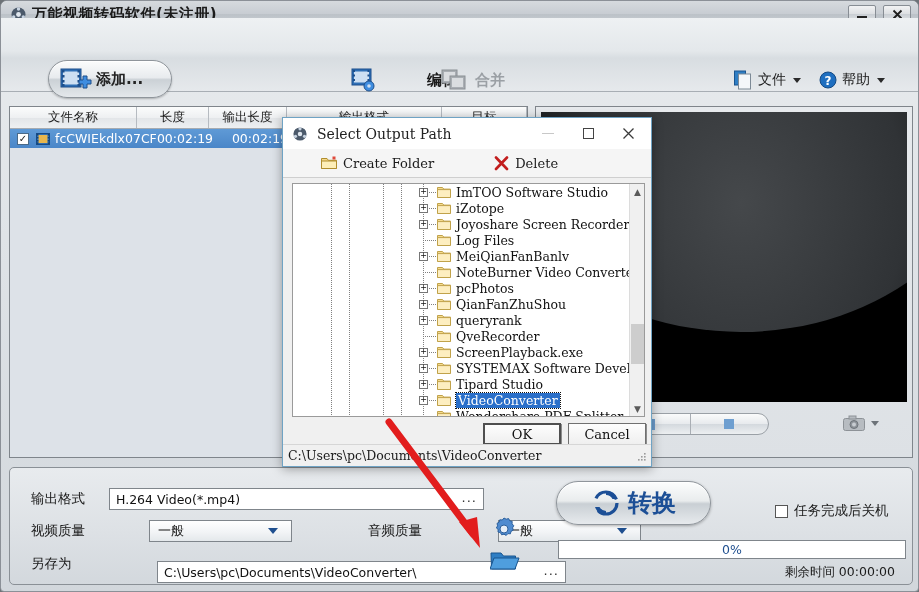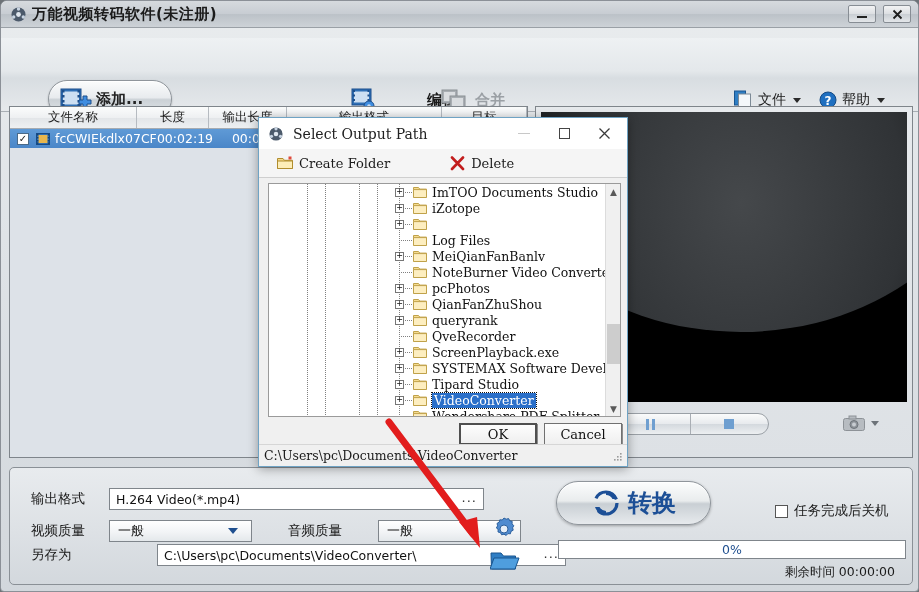--- a/index.html
+++ b/index.html
@@ -42,21 +42,21 @@
     display: flex; align-items: center; justify-content: center;
     font-size: 13px; color: #111; font-family: "DejaVu Sans", sans-serif;
     cursor: pointer;
   }
   .winbtn.min { right: 44px; }
   .winbtn.close { right: 9px; }
   .winbtn .bar { width: 10px; height: 2px; background: #222; margin-top: 5px; }
 
   
   .toolbar {
-    position: absolute; left: 0; top: 37px; width: 919px; height: 74px;
+    position: absolute; left: 0; top: 17px; width: 919px; height: 74px;
     background: linear-gradient(to bottom,#eef1f3 0%, #e4e8eb 45%, #d8dde1 55%, #e6e9ec 100%);
     border-bottom: 1px solid #a8aeb4;
   }
   .add-btn {
     position: absolute; left: 47px; top: 42px; width: 124px; height: 38px;
     background: linear-gradient(to bottom,#fbfcfc 0%,#e8ebee 46%,#cbd1d6 52%,#e4e8eb 100%);
     border: 1px solid #8f959b; border-radius: 19px;
     box-shadow: 0 1px 2px rgba(0,0,0,.25), inset 0 1px 0 #fff;
     display: flex; align-items: center; cursor: pointer;
   }
@@ -200,21 +200,21 @@
     display: flex; align-items: center; justify-content: center;
     font-size: 12.5px; color: #1f4f8f; font-family: "DejaVu Sans", sans-serif;
   }
   .remain {
     position: absolute; right: 17px; top: 96px; font-size: 12.5px; color: #1b1b1b;
     font-family: "DejaVu Sans", sans-serif;
   }
 
   
   .dlg {
-    position: absolute; left: 257px; top: 116px; width: 370px; height: 350px;
+    position: absolute; left: 281px; top: 116px; width: 370px; height: 350px;
     background: #f0f0f0; border: 1px solid #6fa3c4;
     box-shadow: 0 2px 10px rgba(0,0,0,.35);
   }
   .dlg-title {
     position: absolute; left: 0; top: 0; width: 100%; height: 31px;
     background: #fff; display: flex; align-items: center;
   }
   .dlg-title .t {
     font-size: 14px; color: #222; margin-left: 9px;
     font-family: "DejaVu Serif", serif;
@@ -229,21 +229,21 @@
   .dlg-wb.close { right: 4px; }
   .dlg-wb .mbar { width: 12px; height: 1px; background: #c8c8c8; }
   .dlg-wb .msq { width: 11px; height: 11px; border: 1.6px solid #444; }
   .dlg-tools {
     position: absolute; left: 0; top: 31px; width: 100%; height: 29px;
     background: #f5f5f5; border-bottom: 1px solid #cfcfcf;
     display: flex; align-items: center;
   }
   .dtool { display: flex; align-items: center; cursor: pointer; }
   .dtool .lbl { font-size: 13px; color: #1b1b1b; margin-left: 6px; font-family: "DejaVu Serif", serif; }
-  .dtool.cf { margin-left: 18px; justify-content: center; }
+  .dtool.cf { margin-left: 38px; justify-content: center; }
   .dtool.del { margin-left: 60px; }
   .tree {
     position: absolute; left: 9px; top: 65px; width: 353px; height: 234px;
     background: #fff; border: 1px solid #9a9a9a; overflow: hidden;
   }
   .tree-guides { position: absolute; left: 0; top: 0; width: 100%; height: 100%; }
   .guide { position: absolute; top: 0; bottom: 0; width: 1px;
     background-image: linear-gradient(to bottom, #808080 50%, transparent 50%);
     background-size: 1px 2px; }
   .titem {
@@ -453,36 +453,36 @@
   <div class="bottom">
 
     <div class="frow" style="left:21px; top:20px;">
       <span class="flabel" style="width:78px">输出格式</span>
       <div class="fbox" style="width:375px; position:relative;">
         <span>H.264 Video(*.mp4)</span>
         <span class="dots">...</span>
       </div>
     </div>
 
-    <div class="frow" style="left:21px; top:52px;">
+    <div class="frow" style="left:21px; top:52px;gap:40px;">
       <span class="flabel" style="width:78px">视频质量</span>
       <div class="combo" style="width:143px">
         <span>一般</span>
         <span class="caret"></span>
       </div>
       <span class="flabel" style="width:90px; margin-left:36px; text-align:left;">音频质量</span>
       <div class="combo" style="width:143px">
         <span>一般</span>
         <span class="caret"></span>
       </div>
     </div>
 
     <div class="frow" style="left:21px; top:76px;gap:48px;">
       <span class="flabel" style="width:78px">另存为</span>
-      <div class="fbox" style="width:409px; position:relative;">
+      <div class="fbox" style="width:409px; position:relative;margin-top:17px;">
         <span>C:\Users\pc\Documents\VideoConverter\</span>
         <span class="dots">...</span>
       </div>
     </div>
 
     <svg style="position:absolute; left:481px; top:48px;" width="26" height="26" viewBox="0 0 26 26">
       <path d="M13 2 l2.2 1.2 2.4-.6 1.2 2.2 2.4.6-.2 2.5 1.8 1.7-1.2 2.2.6 2.4-2.2 1.2-.6 2.4-2.5-.2-1.7 1.8-2.2-1.2-2.4.6-1.2-2.2-2.4-.6.2-2.5L5.4 12l1.2-2.2L6 7.4l2.2-1.2.6-2.4 2.5.2z" fill="#4f8bd0" stroke="#2b5f9c" stroke-width="1"></path>
       <circle cx="13" cy="13" r="4" fill="#e6eef7" stroke="#2b5f9c"></circle>
     </svg>
     <svg style="position:absolute; left:480px; top:81px;" width="30" height="24" viewBox="0 0 30 24">
@@ -563,38 +563,39 @@
         <div class="guide" style="left:130px"></div>
       </div>
       <div id="tree-items">
           <div class="titem">
             <div class="plusbox">+</div>
             <div class="elbow"></div>
             <svg class="tfolder" viewBox="0 0 14 12">
               <path d="M0.5 1.5 h5 l1.3 1.6 h6.7 v8 h-13 z" fill="#f6dc90" stroke="#c0a24a"></path>
               <path d="M0.5 3.6 h13 v7.9 h-13 z" fill="#fdeec0" stroke="#c0a24a"></path>
             </svg>
-            <span class="tlabel">ImTOO Documents Studio</span>
+            <span class="tlabel">ImTOO Software Studio</span>
           </div>
           <div class="titem">
             <div class="plusbox">+</div>
             <div class="elbow"></div>
             <svg class="tfolder" viewBox="0 0 14 12">
               <path d="M0.5 1.5 h5 l1.3 1.6 h6.7 v8 h-13 z" fill="#f6dc90" stroke="#c0a24a"></path>
               <path d="M0.5 3.6 h13 v7.9 h-13 z" fill="#fdeec0" stroke="#c0a24a"></path>
             </svg>
             <span class="tlabel">iZotope</span>
           </div>
           <div class="titem">
             <div class="plusbox">+</div>
             <div class="elbow"></div>
             <svg class="tfolder" viewBox="0 0 14 12">
               <path d="M0.5 1.5 h5 l1.3 1.6 h6.7 v8 h-13 z" fill="#f6dc90" stroke="#c0a24a"></path>
               <path d="M0.5 3.6 h13 v7.9 h-13 z" fill="#fdeec0" stroke="#c0a24a"></path>
             </svg>
+            <span class="tlabel">Joyoshare Screen Recorder</span>
           </div>
           <div class="titem">
             <div class="elbow" style="left: 130px; width: 13px;"></div>
             <svg class="tfolder" viewBox="0 0 14 12">
               <path d="M0.5 1.5 h5 l1.3 1.6 h6.7 v8 h-13 z" fill="#f6dc90" stroke="#c0a24a"></path>
               <path d="M0.5 3.6 h13 v7.9 h-13 z" fill="#fdeec0" stroke="#c0a24a"></path>
             </svg>
             <span class="tlabel">Log Files</span>
           </div>
           <div class="titem">

